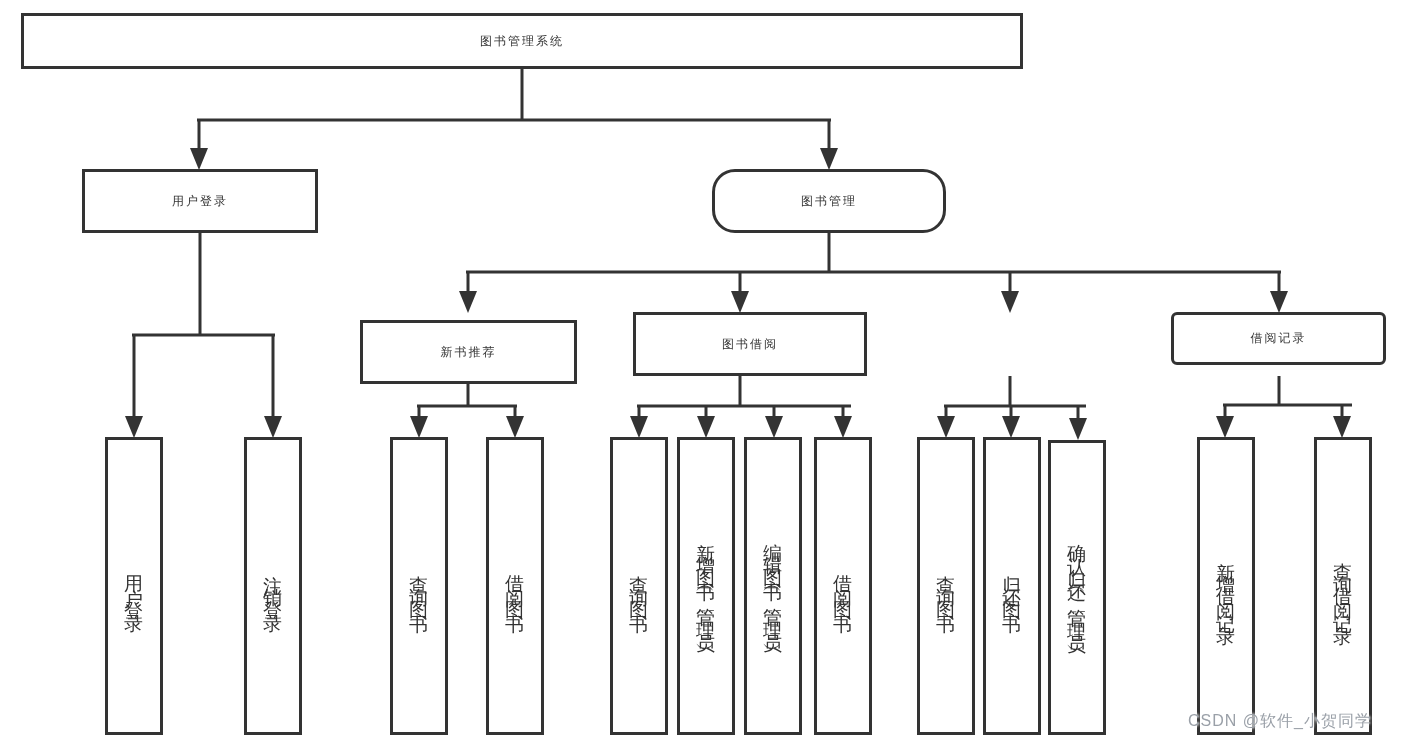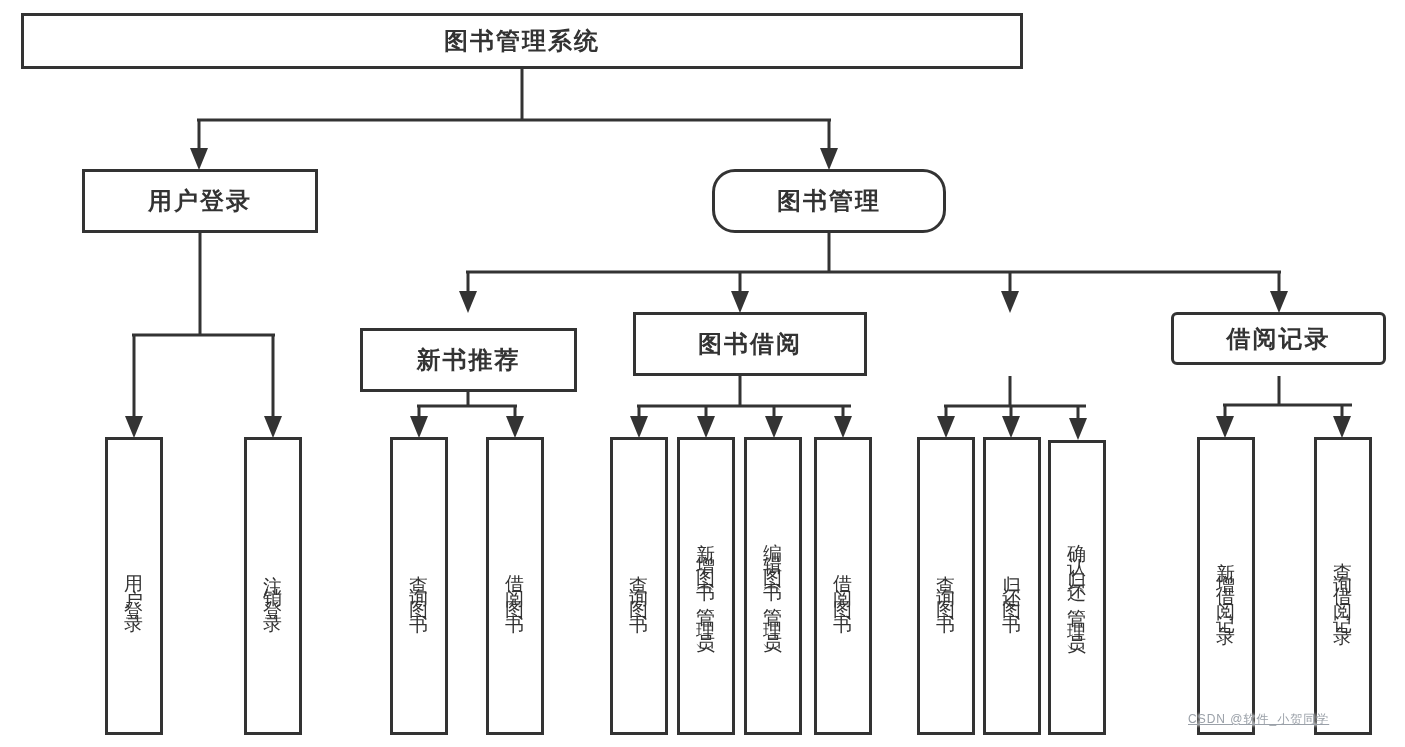--- a/index.html
+++ b/index.html
@@ -14,60 +14,59 @@
   .connectors line{stroke:var(--line,#333);stroke-width:3;}
   .connectors polygon{fill:var(--line,#333);}
   .node{
     position:absolute;
     box-sizing:border-box;
     border:3px solid var(--line,#333);
     background:#fff;
     display:flex;align-items:center;justify-content:center;
     color:var(--text,#333);
   }
-  .node.h span{font-size:24px;letter-spacing:2px;white-space:nowrap;font-weight:bold;}
+  .node.h span{font-size:12px;letter-spacing:2px;white-space:nowrap;}
   .node.v{width:58px;height:298px;top:437px;}
   .node.v span{
     writing-mode:vertical-rl;
     text-orientation:mixed;
     font-size:19px;
     letter-spacing:13px;
     line-height:1;
   }
   
   #n-root{left:21px;top:13px;width:1002px;height:56px;}
   #n-user-login{left:82px;top:169px;width:236px;height:64px;}
   #n-book-mgmt{left:712px;top:169px;width:234px;height:64px;border-radius:23px;}
-  #n-new-books{left:360px;top:328px;width:217px;height:64px;}
+  #n-new-books{left:360px;top:320px;width:217px;height:64px;}
   #n-borrow{left:633px;top:312px;width:234px;height:64px;}
   #n-current{left:902px;top:312px;width:215px;height:64px;}
   #n-records{left:1171px;top:312px;width:215px;height:53px;border-radius:6px;}
   
   #v-login{left:105px;}
   #v-logout{left:244px;}
   #v-nb-query{left:390px;}
   #v-nb-borrow{left:486px;}
   #v-b-query{left:610px;}
   #v-b-add{left:677px;}
   #v-b-edit{left:744px;}
   #v-b-borrow{left:814px;}
   #v-c-query{left:917px;}
   #v-c-return{left:983px;}
   #v-c-confirm{left:1048px;top:440px;height:295px;}
   #v-r-add{left:1197px;}
   #v-r-query{left:1314px;}
   .watermark{
     position:absolute;
     left:1188px;top:711px;
-    font-size:12px;
+    font-size:16px;
     color:var(--wm,#9aa0a8);
     letter-spacing:1px;
     text-shadow:0 0 3px #fff,0 0 3px #fff;
     white-space:nowrap;
-    text-decoration:underline;
   }
 </style>
 </head>
 <body>
 
 <div class="stage">
 
   <svg class="connectors" viewBox="0 0 1405 747" xmlns="http://www.w3.org/2000/svg">
 
     <g>

